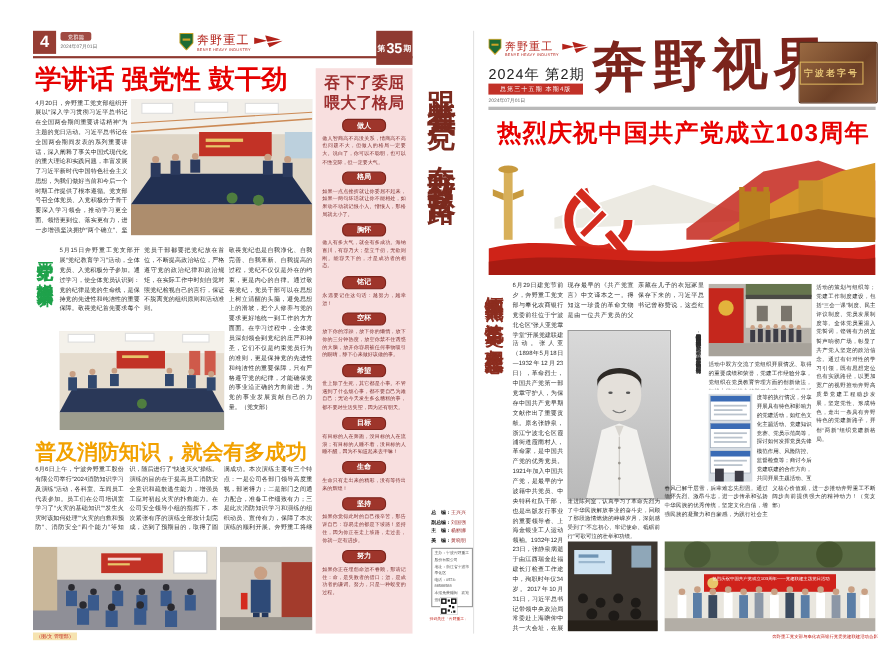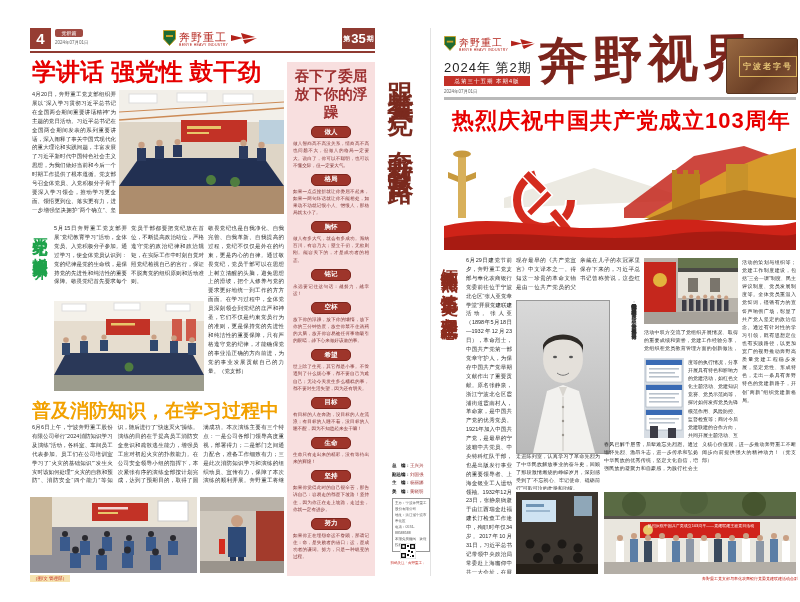--- a/index.html
+++ b/index.html
@@ -34,21 +34,21 @@
   
   .slogan{font-family:"DejaVu Serif",serif;font-weight:bold;color:#7b2a1e;font-size:26px;letter-spacing:7px;}
   .edrow{font-size:4.5px;color:#333;line-height:1.9;}
   .edrow b{color:#111;}
   .imprint{border:0.5px solid #999;padding:2px;font-size:3.5px;color:#555;line-height:1.7;}
   .qrcap{font-size:3.5px;color:#c0221a;text-align:center;line-height:1.4;}
   
   .r-issueline{font-size:13px;font-weight:normal;color:#222;letter-spacing:1px;}
   .r-issuedetail{background:#c23128;color:#fff;font-size:5.5px;display:flex;align-items:center;justify-content:center;letter-spacing:1px;}
   .masthead{font-family:"DejaVu Serif",serif;font-weight:bold;color:#7b241c;font-size:50px;letter-spacing:5px;transform:rotate(-1deg);line-height:1;}
-  .plaque{background:linear-gradient(135deg,#9a6a42,#6b3f26 60%,#8a5a3b);border:1px solid #5a3520;border-radius:2px;display:flex;align-items:center;justify-content:flex-end;}
+  .plaque{background:linear-gradient(135deg,#9a6a42,#6b3f26 60%,#8a5a3b);border:1px solid #5a3520;border-radius:2px;display:flex;align-items:center;justify-content:flex-start;}
   .plaque .inner{border:0.5px solid #d8b05a;color:#e9c878;font-size:8px;font-weight:bold;letter-spacing:2px;padding:4px 3px;font-family:"DejaVu Serif",serif;}
   .rrule{background:#b9b9b9;}
   .btitle{color:#e80000;font-weight:bold;font-size:22px;letter-spacing:1px;}
   .caption-red{font-size:4px;color:#c0221a;}
   .lcap{background:#f6e3b0;color:#c0221a;font-size:4.5px;padding:1px 3px;}
   .p9banner{position:absolute;left:38px;top:32px;width:118px;height:13px;color:#fff;font-size:4px;line-height:1.2;text-align:center;overflow:hidden;}
   .pagedivider{background:#e3e3e3;width:1px;}
 </style>
 </head>
 <body>
@@ -70,21 +70,21 @@
   </span>
   <span>
     <svg width="26" height="12" viewBox="0 0 26 12">
         <polygon points="0,2 12,5 0,8" fill="#b3221a"></polygon>
         <polygon points="10,0 24,4 12,6" fill="#b3221a"></polygon>
         <polygon points="12,7 26,5 14,11" fill="#b3221a"></polygon>
       </svg>
   </span>
 </div>
 
-<div class="abs issuebox" style="left:342px;top:28px;width:33px;height:21px;">
+<div class="abs issuebox" style="left:342px;top:28px;width:33px;height:31px;">
   <span>第</span>
     <b>35</b>
     <span>期</span>
 </div>
 <div class="abs rule-red" style="left:30px;top:51px;width:345px;height:2px;"></div>
 
 <div class="abs h-red" style="left:32px;top:56px;width:256px;font-size:24px;white-space:nowrap;">学讲话 强党性 鼓干劲</div>
 <div class="abs bt" style="left:32px;top:90px;width:84px;height:124px;">4月20日，奔野重工党支部组织开展以“深入学习贯彻习近平总书记在全国两会期间重要讲话精神”为主题的党日活动。习近平总书记在全国两会期间发表的系列重要讲话，深入阐释了事关中国式现代化的重大理论和实践问题，丰富发展了习近平新时代中国特色社会主义思想，为我们做好当前和今后一个时期工作提供了根本遵循。党支部号召全体党员、入党积极分子骨干要深入学习领会，推动学习更全面、领悟更到位、落实更有力，进一步增强坚决拥护“两个确立”、坚决做到“两个维护”的思想自觉，确保习近平总书记重要讲话精神在奔野重工真学习、一贯到底。（党支部）</div>
 <div class="abs photo" style="left:119px;top:90px;width:165px;height:124px;">
   <svg viewBox="0 0 165 124">
@@ -149,21 +149,21 @@
         <circle cx="100" cy="36" r="2.6"></circle>
         <circle cx="120" cy="37" r="2.8"></circle>
         <circle cx="138" cy="39" r="2.8"></circle>
       </g>
     <rect y="74" width="150" height="16" fill="#9c9c8d"></rect>
     <circle cx="75" cy="66" r="4.5" fill="#4f7d3f"></circle>
   </svg>
 </div>
 <div class="abs bt" style="left:208px;top:224px;width:76px;height:168px;">敬畏党纪也是自我净化、自我完善、自我革新、自我提高的过程，党纪不仅仅是外在的约束，更是内心的自律。通过敬畏党纪，党员干部可以在思想上树立清醒的头脑，避免思想上的滑坡，把个人修养与党的要求更好地统一到工作的方方面面。在学习过程中，全体党员深刻领会到党纪的庄严和神圣，它们不仅是约束党员行为的准则，更是保持党的先进性和纯洁性的重要保障，只有严格遵守党的纪律，才能确保党的事业沿正确的方向前进，为党的事业发展贡献自己的力量。（党支部）</div>
 
-<div class="abs h-gold" style="left:32px;top:398px;width:256px;font-size:19px;white-space:nowrap;">普及消防知识，在学习过程中</div>
+<div class="abs h-gold" style="left:32px;top:398px;width:256px;font-size:19px;white-space:nowrap;">普及消防知识，就会有多成功</div>
 <div class="abs bt cols3" style="left:32px;top:423px;width:252px;height:70px;">6月6日上午，宁波奔野重工股份有限公司举行“2024消防知识学习及演练”活动，各科室、车间员工代表参加。员工们在公司培训室学习了“火灾的基础知识”“发生火灾时该如何处理”“火灾的自救和预防”、消防安全“四个能力”等知识，随后进行了“快速灭火”操练。演练的目的在于提高员工消防安全意识和疏散逃生能力，增强员工应对初起火灾的扑救能力。在公司安全领导小组的指挥下，本次紧张有序的演练全部按计划完成，达到了预期目的，取得了圆满成功。本次演练主要有三个特点：一是公司各部门领导高度重视，部署得力；二是部门之间通力配合，准备工作细致有力；三是此次消防知识学习和演练的组织动员、宣传有力，保障了本次演练的顺利开展。奔野重工将继续提高安全生产管理水平，通过公司例会、定期检查、不定期抽查等方式筑牢安全生产工作屏障，使安全生产的警钟长鸣，为构建“平安奔野”奠定了基础。（管理部）</div>
 <div class="abs photo" style="left:30px;top:497px;width:167px;height:76px;">
   <svg viewBox="0 0 167 76">
     <rect width="167" height="76" fill="#8f8f97"></rect>
     <rect width="167" height="30" fill="#e8e2d6"></rect>
     <rect x="0" y="0" width="22" height="58" fill="#c9b79a"></rect>
     <rect x="62" y="6" width="56" height="18" fill="#c23226"></rect>
       <rect x="68" y="10" width="30" height="2.5" fill="#fff" opacity="0.8"></rect>
       <rect x="68" y="15" width="20" height="2" fill="#e8c66a"></rect>
     <rect x="128" y="4" width="30" height="20" fill="#fff" stroke="#ccc"></rect>
@@ -203,21 +203,21 @@
     <rect x="19" y="42" width="6" height="15" fill="#d42b1e"></rect>
     <rect x="30" y="60" width="6" height="14" fill="#22365c"></rect>
       <rect x="38" y="60" width="6" height="14" fill="#22365c"></rect>
     <rect y="64" width="84" height="12" fill="#9a948c"></rect>
   </svg>
 </div>
 <div class="abs lcap" style="left:30px;top:575px;">（图/文 管理部）</div>
 
 <div class="abs pinkcol" style="left:287px;top:62px;width:88px;height:514px;">
   <div class="ptitle">吞下了委屈</div>
-  <div class="ptitle">放下你的浮躁</div>
+  <div class="ptitle">喂大了格局</div>
   <div class="psec">
       <div class="pill">做人</div>
       <div class="ptext">做人智商高不高没关系，情商高不高也问题不大，但做人的格局一定要大。说白了，你可以不聪明，也可以不懂交际，但一定要大气。</div>
     </div>
   <div class="psec">
       <div class="pill">格局</div>
       <div class="ptext">如果一点点挫折就让你委屈不起来，如果一两句坏话就让你不能相处，如果动不动就记恨小人、憎恨人，那格局就太小了。</div>
     </div>
   <div class="psec">
       <div class="pill">胸怀</div>

